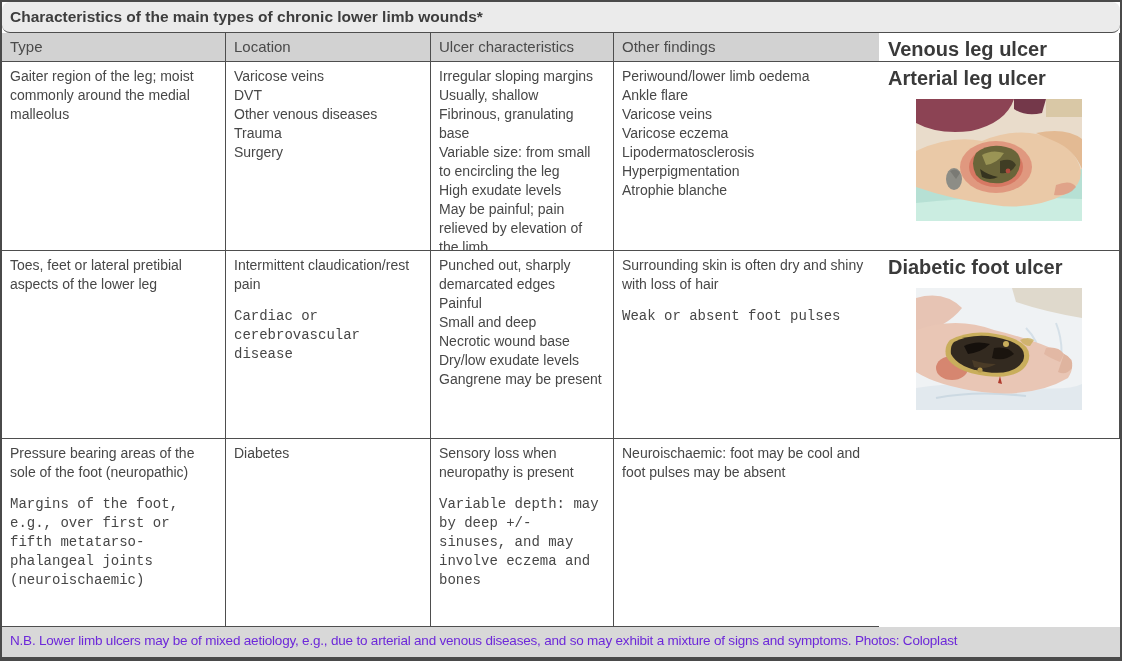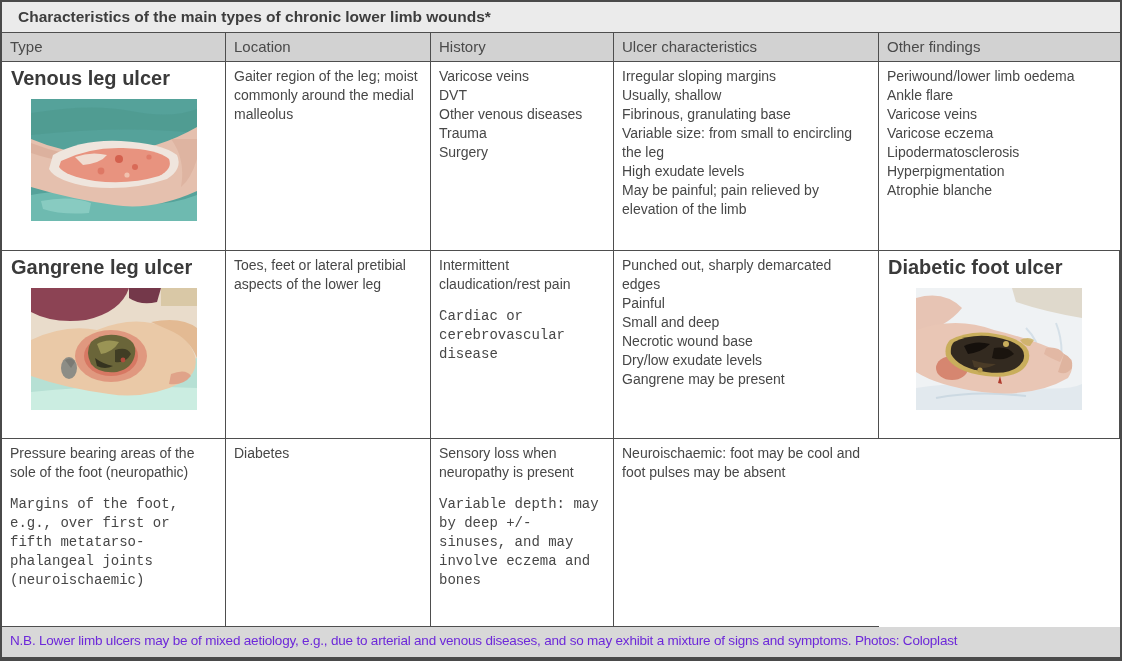--- a/index.html
+++ b/index.html
@@ -29,21 +29,22 @@
   }
   .cell.last { border-right: none; }
   .title-bar {
     grid-column: 1 / -1;
     background: #ebebeb;
     border-bottom: 1px solid #4e4e4e;
     font-size: 15.5px;
     font-weight: bold;
     color: #3d3d3d;
     line-height: 30px;
-    padding: 0 16px;
+    padding: 0 8px;
+    border-radius: 8px;
   }
   .head {
     background: #d2d2d2;
     color: #4a4a4a;
     font-size: 15px;
     line-height: 20px;
     padding-top: 4px;
   }
   .type-cell { padding-top: 7px; }
   .type-label {
@@ -75,21 +76,20 @@
 </head>
 <body>
 
 <div class="wrap">
   <div class="grid">
 
     <div class="title-bar">Characteristics of the main types of chronic lower limb wounds*</div>
 
     <div class="cell head">Type</div>
     <div class="cell head">Location</div>
-    <div class="cell head">History</div>
     <div class="cell head">Ulcer characteristics</div>
     <div class="cell head last">Other findings</div>
 
     <div class="cell type-cell">
       <div class="type-label">Venous leg ulcer</div>
       <svg class="photo" role="img" viewBox="0 0 166 122" preserveAspectRatio="none" aria-label="Photo of a venous leg ulcer on a lower leg against a teal surgical drape">
         <rect width="166" height="122" fill="#55a29a"></rect>
         <path d="M0,14 Q60,4 100,12 T166,10 L166,34 Q90,26 0,36 Z" fill="#4c978e" opacity="0.6"></path>
         <path d="M0,96 Q45,88 80,100 Q125,112 166,96 L166,122 L0,122 Z" fill="#74c0b5" opacity="0.8"></path>
         <path d="M10,102 Q40,96 60,104 L58,114 Q30,116 12,110 Z" fill="#8ed0c5" opacity="0.8"></path>
@@ -128,21 +128,21 @@
         <div class="para">Periwound/lower limb oedema
 Ankle flare
 Varicose veins
 Varicose eczema
 Lipodermatosclerosis
 Hyperpigmentation
 Atrophie blanche</div>
       </div>
 
     <div class="cell type-cell">
-      <div class="type-label">Gangrene leg ulcer</div>
+      <div class="type-label">Arterial leg ulcer</div>
       <svg class="photo" role="img" viewBox="0 0 166 122" preserveAspectRatio="none" aria-label="Photo of an arterial leg ulcer with necrotic base on the lateral ankle">
         <rect width="166" height="122" fill="#e9dccb"></rect>
         <path d="M0,0 L98,0 Q90,24 55,32 Q22,36 0,24 Z" fill="#8c4354"></path>
         <path d="M98,0 L130,0 L126,14 Q110,18 98,10 Z" fill="#74384a"></path>
         <rect x="130" y="0" width="36" height="18" fill="#d9c8a6"></rect>
         <path d="M0,80 Q60,72 110,76 Q145,78 166,70 L166,122 L0,122 Z" fill="#b6e0d4"></path>
         <path d="M0,104 Q70,96 166,100 L166,122 L0,122 Z" fill="#cdeee2" opacity="0.9"></path>
         <path d="M0,52 Q34,36 66,42 Q104,26 138,40 Q158,50 164,68 Q168,84 152,94 Q116,112 78,106 Q34,100 0,88 Z" fill="#eac9a7"></path>
         <path d="M120,34 Q150,28 166,40 L166,70 Q158,50 138,42 Z" fill="#e3ba93"></path>
         <path d="M140,86 Q155,80 160,88 Q152,98 138,96 Z" fill="#dd9a82" opacity="0.8"></path>
@@ -164,20 +164,24 @@
         <div class="para">Intermittent claudication/rest pain</div>
         <div class="para">Cardiac or cerebrovascular disease</div>
       </div>
     <div class="cell">
         <div class="para">Punched out, sharply demarcated edges
 Painful
 Small and deep
 Necrotic wound base
 Dry/low exudate levels
 Gangrene may be present</div>
+      </div>
+    <div class="cell last">
+        <div class="para">Surrounding skin is often dry and shiny with loss of hair</div>
+        <div class="para">Weak or absent foot pulses</div>
       </div>
 
     <div class="cell type-cell">
       <div class="type-label">Diabetic foot ulcer</div>
       <svg class="photo" role="img" viewBox="0 0 166 122" preserveAspectRatio="none" aria-label="Photo of a diabetic foot ulcer with black necrotic tissue on the sole of the foot">
         <rect width="166" height="122" fill="#eff2f4"></rect>
         <path d="M96,0 L166,0 L166,30 Q130,24 100,14 Z" fill="#dfd9cc"></path>
         <path d="M0,100 Q50,92 100,98 T166,96 L166,122 L0,122 Z" fill="#e2e9ee"></path>
         <path d="M20,110 Q60,102 110,108" stroke="#ccd9e2" stroke-width="2" fill="none"></path>
         <path d="M110,40 Q130,60 120,85 M140,35 Q150,60 142,90 M90,95 Q110,100 130,96" stroke="#d5e0e8" stroke-width="2" fill="none"></path>

